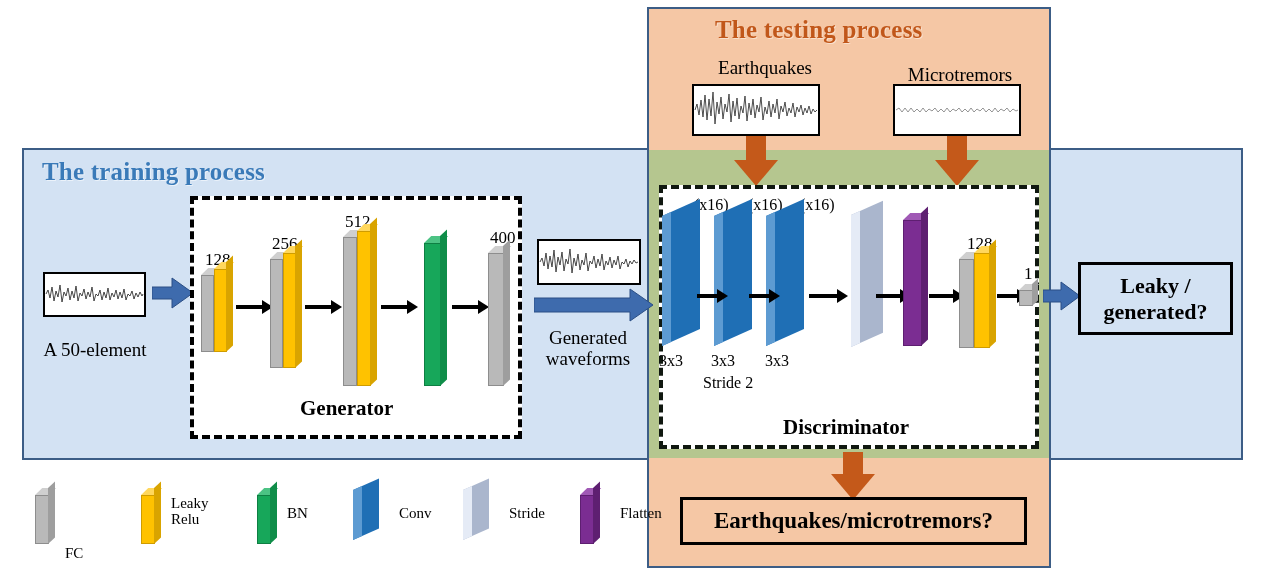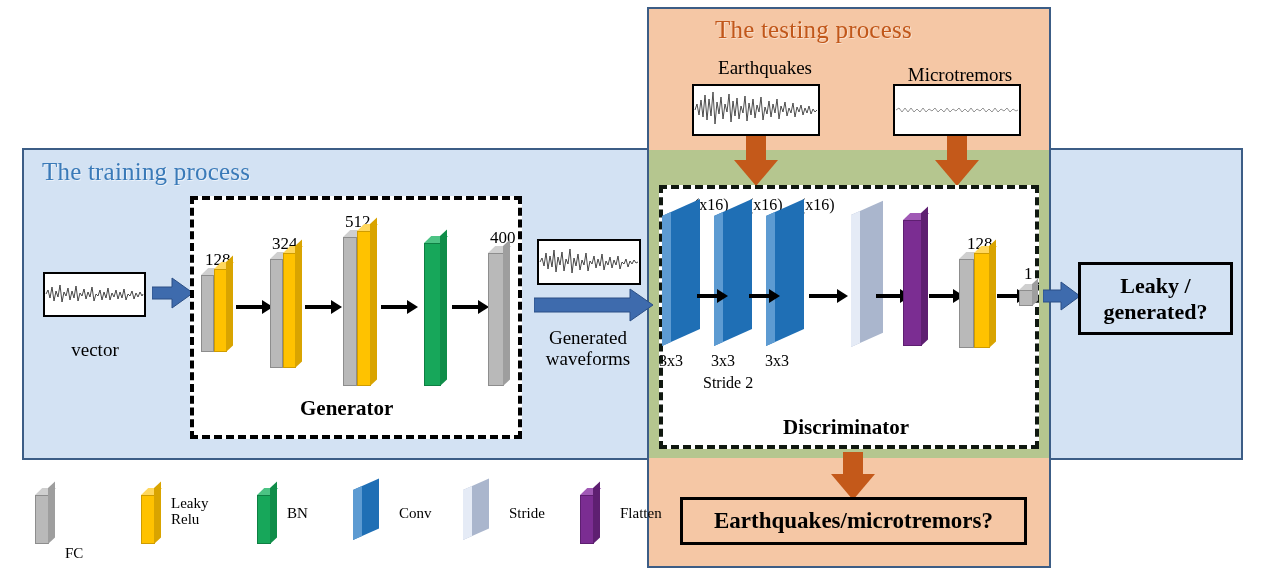--- a/index.html
+++ b/index.html
@@ -8,21 +8,21 @@
   .abs{position:absolute;}
 
   
   #training-panel{left:22px;top:148px;width:1221px;height:312px;
       background:#d3e2f3;border:2px solid #3c5d86;box-sizing:border-box;}
   #testing-panel{left:647px;top:7px;width:404px;height:561px;
       background:#f5c7a5;border:2px solid #3c5d86;box-sizing:border-box;}
   #overlap-panel{left:649px;top:150px;width:400px;height:308px;
       background:#b5c68f;box-sizing:border-box;}
 
-  .panel-title{font-weight:normal;font-size:25px;letter-spacing:.2px;}
+  .panel-title{font-weight:bold;font-size:25px;letter-spacing:.2px;}
   #training-title{left:42px;top:158px;color:#3a7ab8;
       text-shadow:1px 1px 0 rgba(255,255,255,.55);text-align:right;}
   #testing-title{left:715px;top:16px;color:#c1571a;
       text-shadow:1px 1px 0 rgba(255,255,255,.45);}
 
   
   .model-box{background:#fff;box-sizing:border-box;}
   #generator-box{left:190px;top:196px;width:332px;height:243px;
       border:4px dashed #000;}
   #discriminator-box{left:659px;top:185px;width:380px;height:264px;
@@ -111,21 +111,21 @@
   <div class="shaft" style="width:20px;height:28px;"></div>
   <div class="head"></div>
 </div>
 
 <div class="abs wave-card" style="left:43px;top:272px;width:103px;height:45px;">
   <svg width="99" height="41" viewBox="0 0 99 41" preserveAspectRatio="none">
     <polyline fill="none" stroke="#333" stroke-width="0.9" points="1,20 3,16 5,24 7,13 9,27 11,17 13,23 15,11 17,28 19,18 21,22 23,14 25,26 27,17 29,24 31,12 33,27 35,19 37,22 39,15 41,25 43,18 45,23 47,13 49,27 51,20 53,22 55,16 57,26 59,18 61,24 63,14 65,26 67,19 69,23 71,16 73,25 75,18 77,24 79,15 81,26 83,20 85,22 87,17 89,25 91,19 93,23 95,18 97,22 98,20"></polyline>
   </svg>
 </div>
 <div class="abs cap" style="left:20px;top:340px;width:150px;">
-  <div>vector</div>
+  <div>A 50-element</div>
 </div>
 
 <svg class="abs" style="left:152px;top:276px;" width="42" height="36">
   <polygon points="0,11 20,11 20,2 41,17 20,32 20,23 0,23" fill="#3e6bad" stroke="#2b4f85" stroke-width="1"></polygon>
 </svg>
 
 <div class="abs model-box" id="generator-box"></div>
 <div class="abs model-label" style="left:300px;top:396px;">Generator</div>
 
 <div class="abs num" style="left:205px;top:250px;">128</div>
@@ -133,21 +133,21 @@
   <div class="face" style="height:77px;background:#b9b9b9;border:1px solid #8d8d8d;box-sizing:border-box;"></div>
   <div class="top" style="background:#cfcfcf;"></div>
 </div>
 <div class="blk" style="left:214px;top:262px;width:13px;height:90px;">
   <div class="face" style="height:83px;background:#ffc200;border:1px solid #cf9c00;box-sizing:border-box;"></div>
   <div class="top" style="background:#ffd75c;"></div>
   <div class="side" style="right:-6px;background:#d9a400;"></div>
 </div>
 <div class="arrow-blk" style="left:236px;top:305px;width:28px;"></div>
 
-<div class="abs num" style="left:272px;top:234px;">324</div>
+<div class="abs num" style="left:272px;top:234px;">256</div>
 <div class="blk" style="left:270px;top:252px;width:13px;height:116px;">
   <div class="face" style="height:109px;background:#b9b9b9;border:1px solid #8d8d8d;box-sizing:border-box;"></div>
   <div class="top" style="background:#cfcfcf;"></div>
 </div>
 <div class="blk" style="left:283px;top:246px;width:13px;height:122px;">
   <div class="face" style="height:115px;background:#ffc200;border:1px solid #cf9c00;box-sizing:border-box;"></div>
   <div class="top" style="background:#ffd75c;"></div>
   <div class="side" style="right:-6px;background:#d9a400;"></div>
 </div>
 <div class="arrow-blk" style="left:305px;top:305px;width:28px;"></div>

